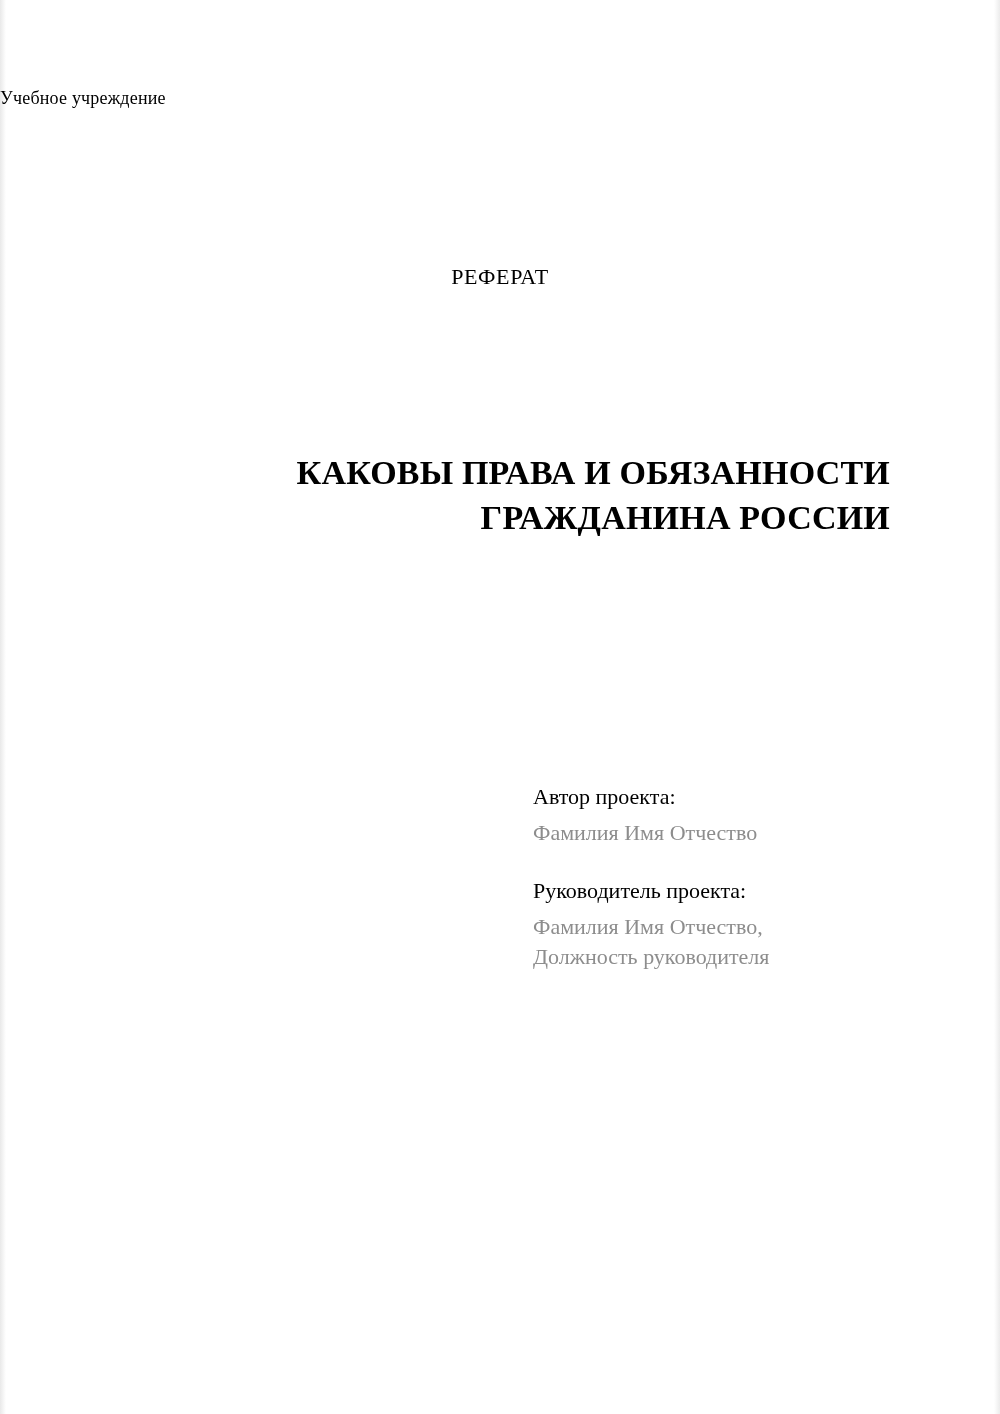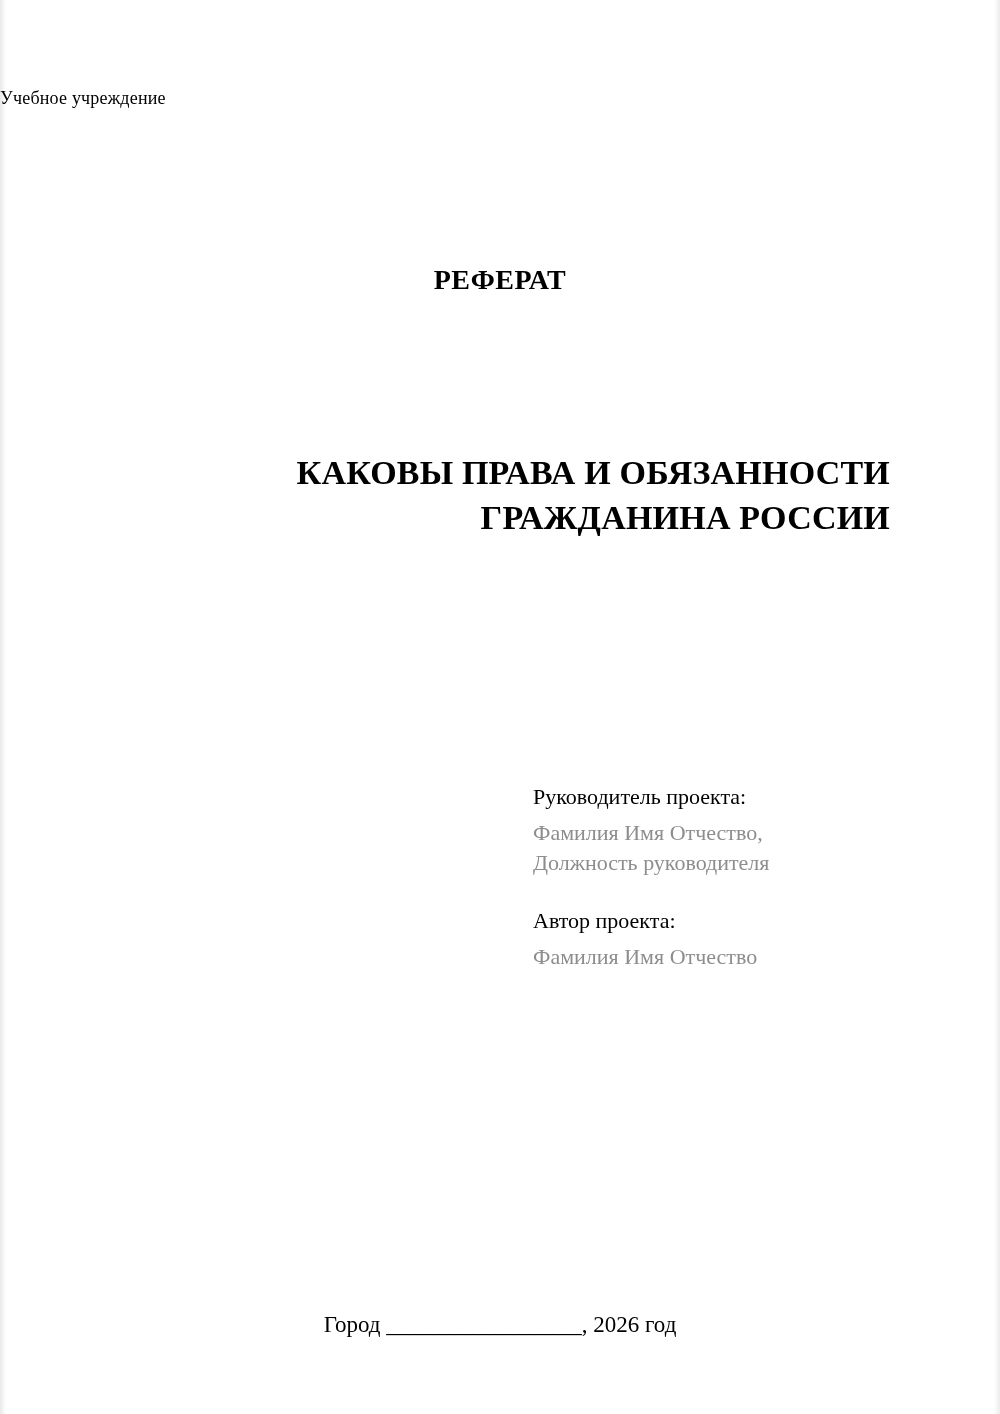--- a/index.html
+++ b/index.html
@@ -46,22 +46,22 @@
     font-size: 18px;
     letter-spacing: 0.2px;
   }
 
   .doc-type {
     position: absolute;
     top: 264px;
     left: 0;
     width: 100%;
     text-align: center;
-    font-size: 28px;
-    font-weight: bold;
+    font-size: 22px;
+    font-weight: normal;
     letter-spacing: 0.6px;
   }
 
   .doc-title {
     position: absolute;
     top: 428px;
     left: 110px;
     width: 780px;
     text-align: right;
     font-size: 34px;
@@ -107,27 +107,26 @@
 
   <div class="institution">Учебное учреждение</div>
 
   <div class="doc-type">РЕФЕРАТ</div>
 
   <h1 class="doc-title">КАКОВЫ ПРАВА И ОБЯЗАННОСТИ ГРАЖДАНИНА РОССИИ</h1>
 
   <div class="credits">
 
     <div class="credit-block">
+      <span class="credit-label">Автор проекта:</span>
+      <span class="credit-value">Фамилия Имя Отчество</span>
+    </div>
+
+    <div class="credit-block">
       <span class="credit-label">Руководитель проекта:</span>
       <span class="credit-value">Фамилия Имя Отчество,</span>
       <span class="credit-value">Должность руководителя</span>
     </div>
 
-    <div class="credit-block">
-      <span class="credit-label">Автор проекта:</span>
-      <span class="credit-value">Фамилия Имя Отчество</span>
-    </div>
-
   </div>
 
-  <div class="footer">Город _________________, 2026 год</div>
 
 </div>
 
 </body></html>

